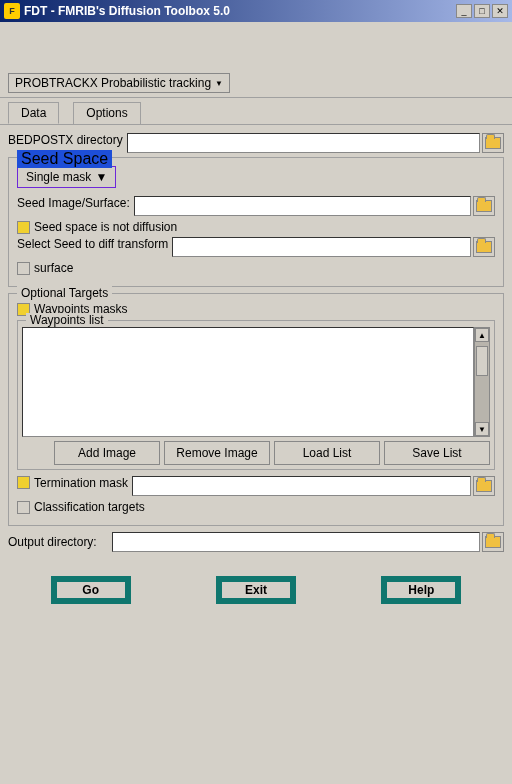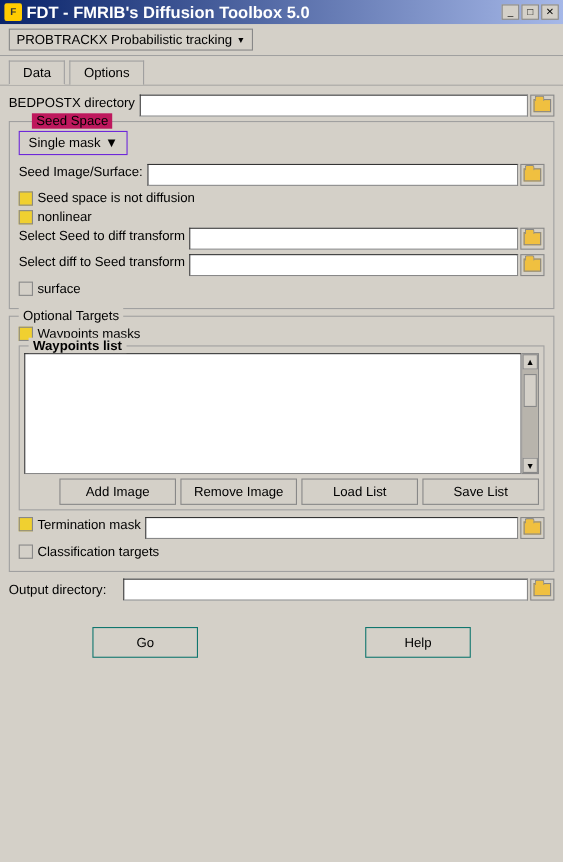--- a/index.html
+++ b/index.html
@@ -31,21 +31,21 @@
       background: #ffcc00;
       border-radius: 2px;
       display: flex;
       align-items: center;
       justify-content: center;
       font-size: 9px;
       color: #333;
       font-weight: bold;
     }
     .title-text {
-      font-size: 15px;
+      font-size: 12px;
       font-weight: bold;
     }
     .title-controls {
       display: flex;
       gap: 2px;
     }
     .title-btn {
       width: 16px;
       height: 14px;
       background: #d4d0c8;
@@ -57,20 +57,21 @@
       cursor: pointer;
       color: #000;
     }
     .menu-bar {
       background: #d4d0c8;
       padding: 4px 8px;
       display: flex;
       align-items: flex-end;
       gap: 4px;
       border-bottom: 1px solid #a0a0a0;
+      margin-top: 47px;
     }
     .dropdown-btn {
       background: #d4d0c8;
       border: 1px solid #888;
       padding: 2px 6px;
       font-size: 12px;
       cursor: pointer;
       display: flex;
       align-items: center;
       gap: 4px;
@@ -84,21 +85,21 @@
       padding: 4px 8px 0;
       border-bottom: 1px solid #a0a0a0;
     }
     .tab {
       padding: 3px 12px;
       border: 1px solid #a0a0a0;
       border-bottom: none;
       cursor: pointer;
       font-size: 12px;
       background: #d4d0c8;
-      margin-right: 4px;
+      margin-right: 14px;
     }
     .tab.active {
       background: #d4d0c8;
       border-bottom: 1px solid #d4d0c8;
       z-index: 1;
       position: relative;
     }
     .main-content {
       padding: 8px;
       background: #d4d0c8;
@@ -175,24 +176,24 @@
     }
     .seed-space-box {
       border: 1px solid #a0a0a0;
       padding: 8px;
       margin-bottom: 6px;
       position: relative;
     }
     .seed-space-label {
       position: absolute;
       top: -8px;
-      left: 20px;
-      background: #be185d;
+      left: 8px;
+      background: #1d4ed8;
       padding: 0 4px;
-      font-size: 12px;
+      font-size: 16px;
     }
     .mask-btn {
       background: #d4d0c8;
       border: 1px solid #6d28d9;
       padding: 3px 8px;
       font-size: 12px;
       cursor: pointer;
       display: flex;
       align-items: center;
       gap: 4px;
@@ -219,21 +220,20 @@
       margin-top: 4px;
       margin-bottom: 6px;
     }
     .waypoints-list-label {
       position: absolute;
       top: -8px;
       left: 8px;
       background: #d4d0c8;
       padding: 0 4px;
       font-size: 12px;
-      font-weight: bold;
     }
     .list-area {
       display: flex;
       gap: 0;
     }
     .list-box {
       flex: 1;
       height: 110px;
       background: white;
       border: 1px inset #888;
@@ -291,29 +291,30 @@
       align-items: center;
       justify-content: center;
     }
     .bottom-buttons {
       display: flex;
       justify-content: space-around;
       padding: 8px;
       margin-top: 4px;
     }
     .bottom-btn {
-      width: 96px;
+      width: 80px;
       height: 28px;
       background: #d4d0c8;
-      border: 1px solid #0f766e;
-      font-size: 12px;
-      cursor: pointer;
-      display: flex;
-      align-items: center;
-      justify-content: center;
+      border: 6px solid #0f766e;
+      font-size: 12px;
+      cursor: pointer;
+      display: flex;
+      align-items: center;
+      justify-content: center;
+      font-weight: bold;
     }
     .output-row {
       display: flex;
       align-items: center;
       margin-top: 4px;
       margin-bottom: 4px;
     }
   </style>
 </head>
 <body>
@@ -368,40 +369,29 @@
       <div class="folder-btn">
         <div class="folder-icon"></div>
       </div>
     </div>
 
     <div class="checkbox-row">
       <div class="checkbox yellow"></div>
       <span class="checkbox-label">Seed space is not diffusion</span>
     </div>
 
-    <div class="checkbox-row">
-      <div class="checkbox yellow"></div>
-      <span class="checkbox-label">nonlinear</span>
-    </div>
 
     <div class="row">
       <span class="label" style="margin-right:4px; white-space:nowrap;">Select Seed to diff transform</span>
       <input class="text-input" type="text" style="">
       <div class="folder-btn">
         <div class="folder-icon"></div>
       </div>
     </div>
 
-    <div class="row">
-      <span class="label" style="margin-right:4px; white-space:nowrap;">Select diff to Seed transform</span>
-      <input class="text-input" type="text" style="">
-      <div class="folder-btn">
-        <div class="folder-icon"></div>
-      </div>
-    </div>
 
     <div class="checkbox-row">
       <div class="checkbox"></div>
       <span class="checkbox-label">surface</span>
     </div>
   </div>
 
   <div class="optional-targets-box">
     <span class="optional-targets-label">Optional Targets</span>
 
@@ -451,14 +441,15 @@
     <input class="text-input" type="text" style="">
     <div class="folder-btn">
       <div class="folder-icon"></div>
     </div>
   </div>
 
 </div>
 
 <div class="bottom-buttons">
   <button class="bottom-btn">Go</button>
+  <button class="bottom-btn">Exit</button>
   <button class="bottom-btn">Help</button>
 </div>
 
 </body></html>

